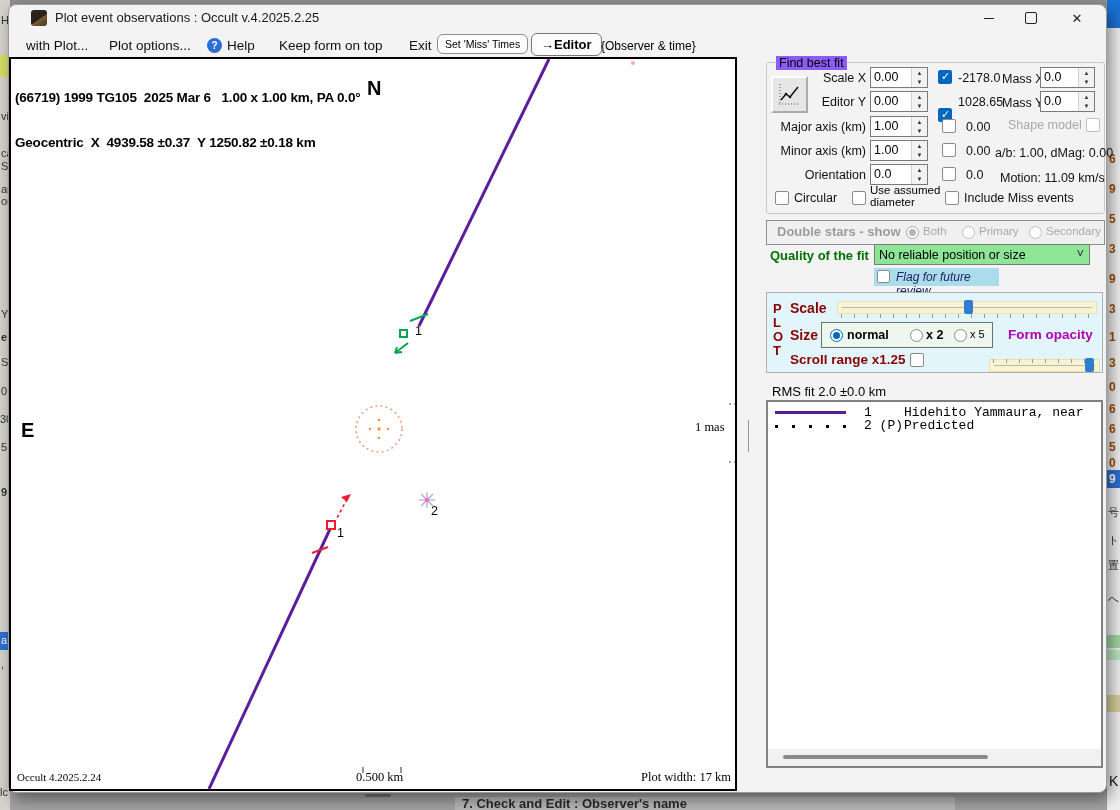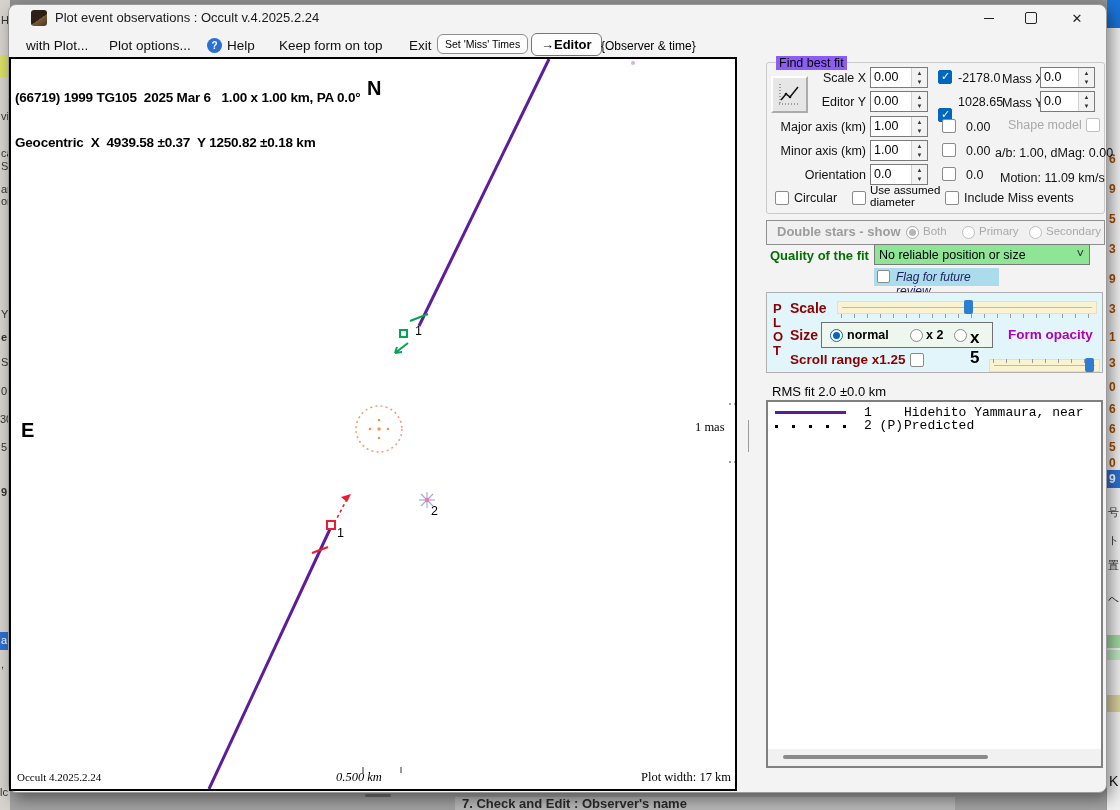--- a/index.html
+++ b/index.html
@@ -108,21 +108,21 @@
 <div class="abs" style="left:10px;top:791px;width:1096px;height:19px;background:#a3a3a3;overflow:hidden">
   <div class="abs" style="left:355px;top:3px;width:26px;height:3px;background:#6f6f6f;border-radius:2px"></div>
   <div class="abs" style="left:445px;top:6px;width:500px;height:13px;background:#b8b8b8"></div>
   <span class="abs" style="left:452px;top:5px;font-size:13px;font-weight:bold;color:#2a2a2a">7. Check and Edit : Observer's name</span>
 </div>
 
 <div id="win" class="abs">
 
   <div class="abs" style="left:0;top:0;width:1097px;height:26px">
     <div class="abs" style="left:22px;top:5px;width:16px;height:16px;border-radius:3px;background:linear-gradient(145deg,#2b2118 55%,#7a5a33 56%,#4a3622)"></div>
-    <span class="abs titlebar-text" style="left:46px;top:5px">Plot event observations : Occult v.4.2025.2.24</span>
+    <span class="abs titlebar-text" style="left:46px;top:5px">Plot event observations : Occult v.4.2025.2.25</span>
     <div class="abs winbtn" style="left:960px;top:0">
       <div style="width:10px;height:1px;background:#222"></div>
     </div>
     <div class="abs winbtn" style="left:1002px;top:0">
       <div style="width:10px;height:10px;border:1px solid #222;border-radius:2px"></div>
     </div>
     <div class="abs winbtn" style="left:1048px;top:0;font-size:13px">
       <span>✕</span>
     </div>
   </div>
@@ -180,21 +180,21 @@
     <line x1="352" y1="708" x2="352" y2="714" stroke="#333" stroke-width="1"></line>
     <line x1="390" y1="708" x2="390" y2="714" stroke="#333" stroke-width="1"></line>
   </svg>
 
   <span class="abs ptlabel" style="left:404px;top:265px">1</span>
   <span class="abs ptlabel" style="left:326px;top:467px">1</span>
   <span class="abs ptlabel" style="left:420px;top:445px">2</span>
   <span class="abs serif" style="left:684px;top:361px;font-size:12.5px">1 mas</span>
 
   <span class="abs serif" style="left:6px;top:712px;font-size:11px">Occult 4.2025.2.24</span>
-  <span class="abs serif" style="left:325px;top:711px;font-size:12.5px;font-style:italic">0.500 km</span>
+  <span class="abs serif" style="left:345px;top:711px;font-size:12.5px;">0.500 km</span>
   <span class="abs serif" style="left:558px;top:711px;width:162px;text-align:right;font-size:12.5px">Plot width: 17 km</span>
 </div>
 
 <div class="abs" style="left:748px;top:420px;width:1px;height:32px;background:#9a9a9a"></div>
 
 <div class="abs group" style="left:766px;top:62px;width:337px;height:150px"></div>
 <span class="abs group-label" style="left:776px;top:56px">Find best fit</span>
 
 <div class="abs" style="left:771px;top:76px;width:33px;height:33px;background:#e6e6e6;border:2px outset #fff;display:flex;align-items:center;justify-content:center">
   <svg width="25" height="25">
@@ -320,21 +320,21 @@
   </div>
   <div class="abs ticks" style="left:74px;top:21px;width:250px"></div>
 
   <span class="abs darkred" style="left:23px;top:34px;font-size:14px">Size</span>
   <div class="abs" style="left:54px;top:29px;width:172px;height:26px;background:#eef7ee;border:1px solid #707070;box-sizing:border-box">
     <div class="abs radio sel" style="left:8px;top:6px"></div>
     <span class="abs" style="left:25px;top:5px;font-size:12.5px;font-weight:bold">normal</span>
     <div class="abs radio" style="left:88px;top:6px"></div>
     <span class="abs" style="left:104px;top:5px;font-size:12.5px;font-weight:bold">x 2</span>
     <div class="abs radio" style="left:132px;top:6px"></div>
-    <span class="abs" style="left:148px;top:5px;font-size:17px;font-weight:bold">x 5</span>
+    <span class="abs" style="left:148px;top:5px;font-size:11px;font-weight:normal">x 5</span>
   </div>
   <span class="abs" style="left:241px;top:34px;font-size:13.5px;font-weight:bold;color:#b000b0">Form opacity</span>
 
   <span class="abs darkred" style="left:23px;top:59px;font-size:13.5px">Scroll range x1.25</span>
   <div class="abs cb" style="left:143px;top:60px"></div>
   <div class="abs track" style="left:222px;top:53px;width:109px">
     <div class="thumb" style="left:95px"></div>
   </div>
   <div class="abs ticks" style="left:226px;top:66px;width:101px"></div>
 </div>

